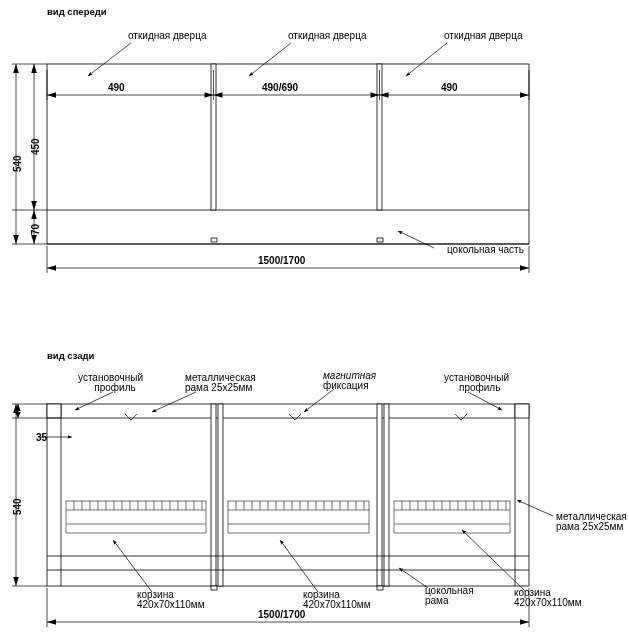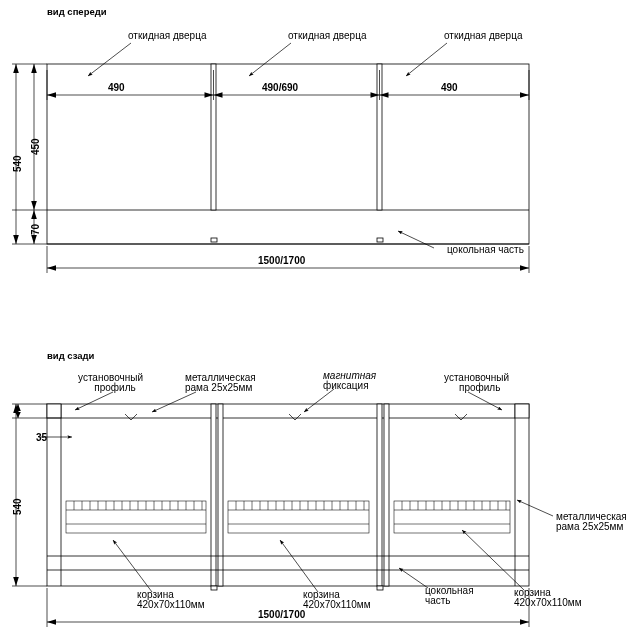--- a/index.html
+++ b/index.html
@@ -280,21 +280,21 @@
 <div class="lbl" style="left:556px;top:512px;">металлическая</div>
 <div class="lbl" style="left:556px;top:522px;">рама 25х25мм</div>
 
 <div class="lbl" style="left:137px;top:590px;">корзина</div>
 <div class="lbl" style="left:137px;top:600px;">420х70х110мм</div>
 
 <div class="lbl" style="left:303px;top:590px;">корзина</div>
 <div class="lbl" style="left:303px;top:600px;">420х70х110мм</div>
 
 <div class="lbl" style="left:425px;top:586px;text-align:right;">цокольная</div>
-<div class="lbl" style="left:425px;top:596px;">часть</div>
+<div class="lbl" style="left:425px;top:596px;">рама</div>
 
 <div class="lbl" style="left:514px;top:588px;">корзина</div>
 <div class="lbl" style="left:514px;top:598px;">420х70х110мм</div>
 
 <div class="dim" style="left:16px;top:432px;margin-left:20px;">35</div>
 <div class="dim rot" style="left:12px;top:515px;">540</div>
 <div class="dim" style="left:258px;top:609px;">1500/1700</div>
 
 </div>
 

